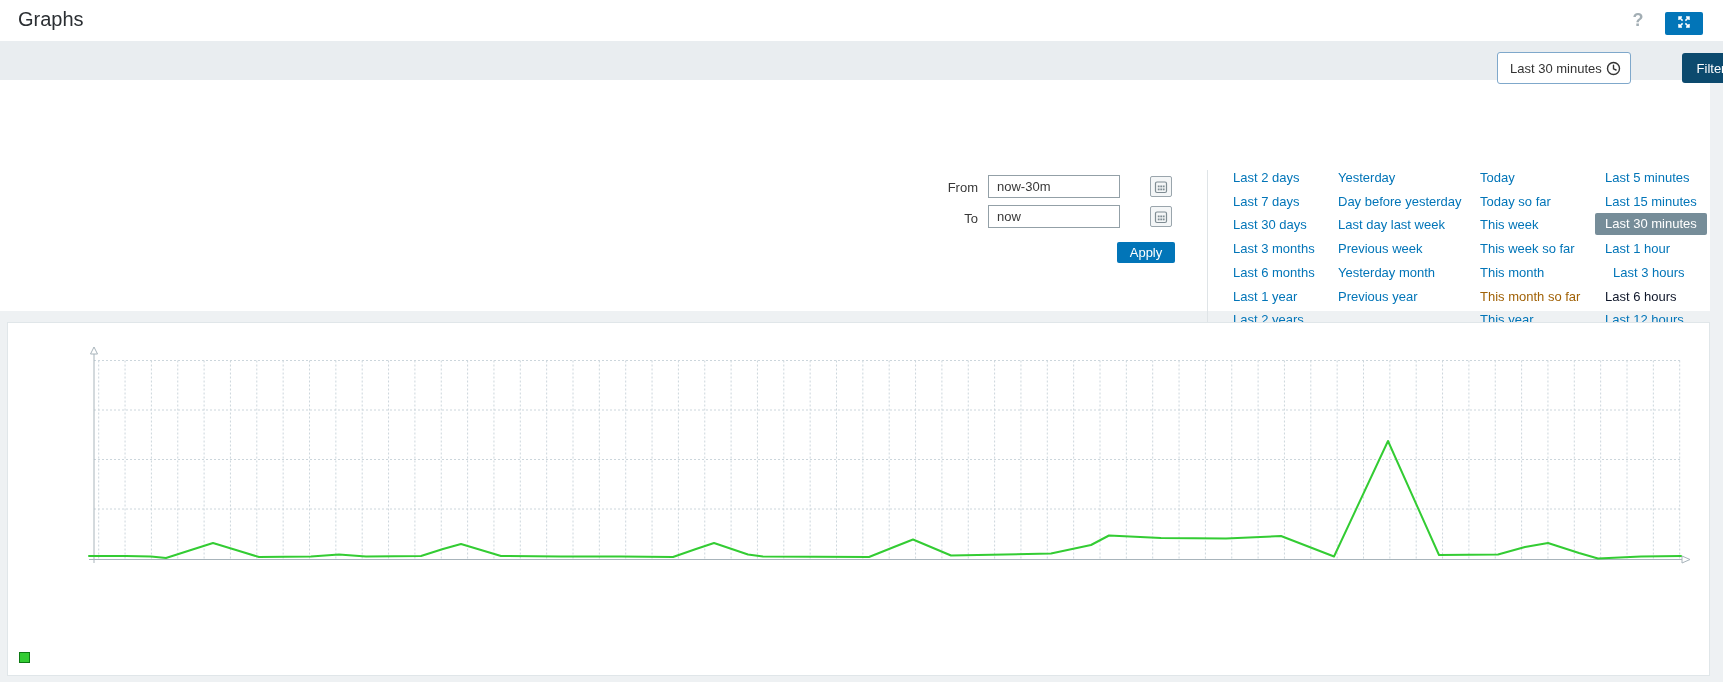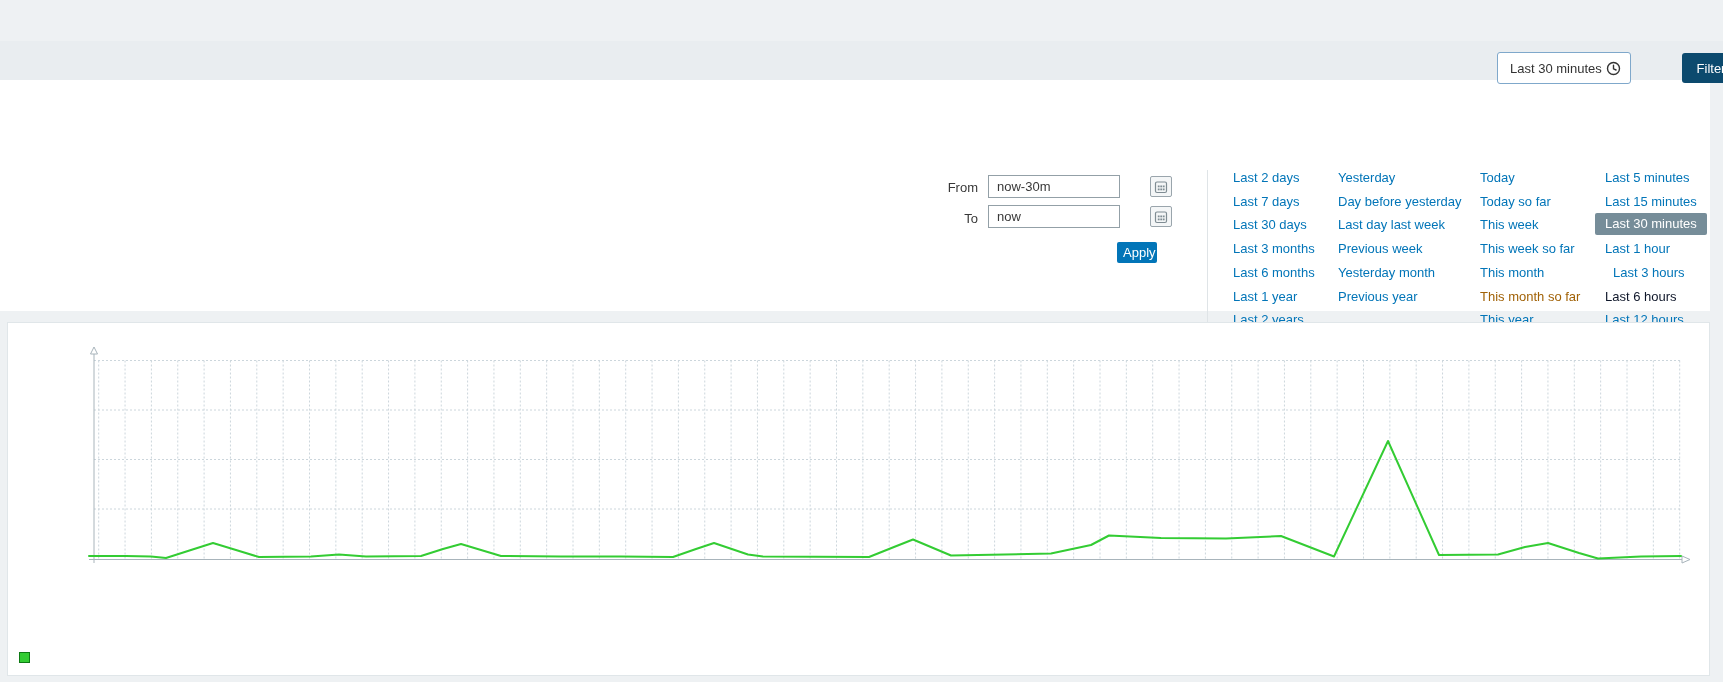--- a/index.html
+++ b/index.html
@@ -27,36 +27,52 @@
   .from-label{left:898px;top:100px;}
   .to-label{left:898px;top:131px;}
   .tinput{position:absolute;left:988px;width:132px;height:23px;box-sizing:border-box;border:1px solid #93a0a7;
           padding:0 8px;font-family:"Liberation Sans",sans-serif;font-size:13px;color:#383838;background:#fff;}
   .from-input{top:95px;}
   .to-input{top:125px;}
   .cal-btn{position:absolute;left:1150px;width:22px;height:21px;background:#f4f6f7;border:1px solid #9aa5ac;border-radius:2px;
            box-sizing:border-box;display:flex;align-items:center;justify-content:center;cursor:pointer;padding:0;}
   .cal-1{top:96px;}
   .cal-2{top:126px;}
-  .applybtn{position:absolute;left:1117px;top:162px;width:40px;height:21px;background:#0275b8;color:#fff;border:none;
+  .applybtn{position:absolute;left:1117px;top:162px;width:58px;height:21px;background:#0275b8;color:#fff;border:none;
             border-radius:2px;font-family:"Liberation Sans",sans-serif;font-size:13px;cursor:pointer;}
   .vdivider{position:absolute;left:1207px;top:90px;width:1px;height:182px;background:#dfe4e7;}
   .qlink{position:absolute;font-size:13px;color:#0275b8;cursor:pointer;white-space:nowrap;}
   .qlink.selected{background:#768d99;color:#fff;border-radius:2px;padding:3px 10px 4px 10px;}
   .cpanel{position:absolute;left:7px;top:322px;width:1703px;height:354px;background:#fff;border:1px solid #e0e6e9;box-sizing:border-box;}
   .legend-swatch{position:absolute;left:11px;top:329px;width:11px;height:11px;box-sizing:border-box;border:1px solid #0e7a14;background:#33cc33;}
   .grid{stroke:#ccd6dc;stroke-width:1;stroke-dasharray:2,2;}
   .axis{stroke:#a8b4bb;stroke-width:1;}
   .arrow{fill:#fff;stroke:#a8b4bb;stroke-width:1;}
 </style>
 </head>
 <body>
 
 <div class="page">
 
+  <div class="header">
+    <div class="title">Graphs</div>
+    <div class="help">?</div>
+    <div class="fs-btn" style="background: rgb(2, 117, 184);">
+      <span>
+        <svg width="14" height="14" viewBox="0 0 14 14">
+          <g fill="none" stroke="#fff" stroke-width="1.5">
+            <path d="M2 5 V2 H5 M2.2 2.2 L5.6 5.6"></path>
+            <path d="M9 2 H12 V5 M11.8 2.2 L8.4 5.6"></path>
+            <path d="M2 9 V12 H5 M2.2 11.8 L5.6 8.4"></path>
+            <path d="M12 9 V12 H9 M11.8 11.8 L8.4 8.4"></path>
+          </g>
+        </svg>
+      </span>
+    </div>
+  </div>
 
   <div class="fbar">
     <div class="chev chev-l">
       <span>
         <svg width="14" height="16" viewBox="0 0 14 16">
             <polyline points="9,2 3,8 9,14" fill="none" stroke="#5f6e77" stroke-width="2"></polyline>
           </svg>
       </span>
     </div>
     <div class="zoomout">Zoom out</div>

